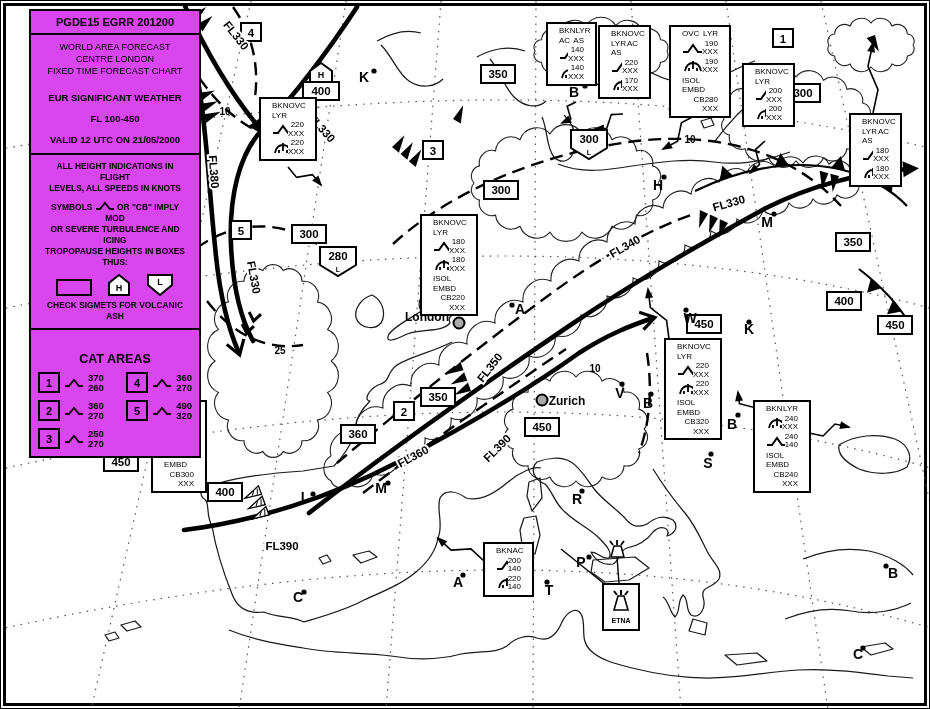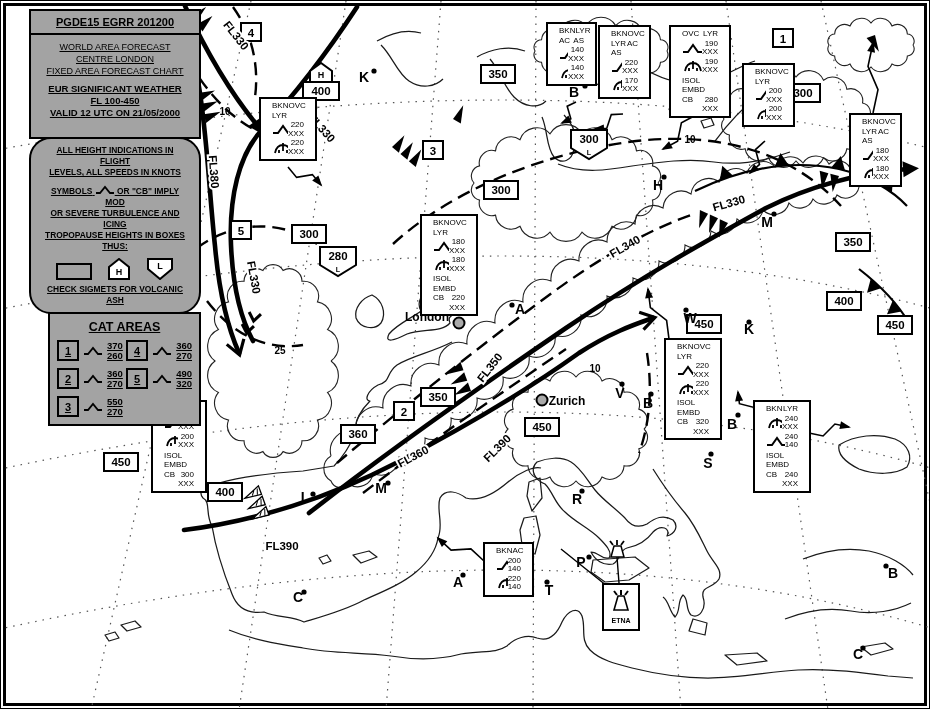--- a/index.html
+++ b/index.html
@@ -4,47 +4,47 @@
 <style>
   html,body{margin:0;padding:0;background:#e8e8e8;}
   #chart{position:relative;width:930px;height:709px;background:#fff;
          font-family:"Liberation Sans",sans-serif;color:#000;overflow:hidden;
          border:1px solid #000;box-sizing:border-box;margin:0 auto;}
   .frame2{position:absolute;left:2px;top:2px;right:2px;bottom:2px;border:3px solid #000;pointer-events:none;}
   #map{position:absolute;left:0;top:0;width:930px;height:709px;}
 
   
   #legend{position:absolute;left:28px;top:8px;width:172px;z-index:5;}
-  .lgbox{border:2px solid #000;background:#a3a3a3;margin-top:-2px;text-align:center;box-sizing:border-box;text-decoration:underline;}
+  .lgbox{border:2px solid #000;background:#d946ef;margin-top:-2px;text-align:center;box-sizing:border-box;}
   .lgbox:first-child{margin-top:0;}
   .lgA{font-weight:bold;font-size:11px;padding:5px 2px;}
-  .lgB{font-size:9px;padding:6px 2px 18px;line-height:12px;}
-  .lgB .b{font-weight:bold;font-size:9.5px;}
+  .lgB{font-size:9px;padding:6px 2px 7px;line-height:12px;}
+  .lgB .b{font-weight:bold;font-size:9.5px;margin-top:9px;}
   .lgB .gap{height:6px;}
-  .lgC{font-size:8.4px;font-weight:bold;padding:6px 10px;line-height:11px;border-radius:22px;}
+  .lgC{font-size:8.4px;font-weight:bold;padding:6px 10px;line-height:11px;}
   .lgC .gap{height:7px;}
   .shapes{display:flex;justify-content:center;align-items:flex-end;gap:14px;margin:6px 0 4px;}
   .shp-rect{width:32px;height:13px;border:2px solid #000;}
-  .lgD{padding:4px 4px 7px;margin-left:19px;}
+  .lgD{padding:20px 4px 7px;}
   .lgD .ttl{font-weight:bold;font-size:12.5px;margin:2px 0 6px;}
   .catgrid{display:flex;justify-content:space-between;padding:0 3px;}
   .catcol{display:flex;flex-direction:column;gap:7px;}
   .catitem{display:flex;align-items:center;gap:4px;}
   .catnum{width:18px;height:17px;border:2px solid #000;font-weight:bold;font-size:11px;
           display:flex;align-items:center;justify-content:center;}
   .catvals{font-weight:bold;font-size:9.5px;line-height:10px;text-align:center;}
 
   
   .wxbox{position:absolute;border:2px solid #000;background:#fff;padding:2px 11px;
          font-weight:normal;font-size:8px;line-height:9.5px;z-index:4;box-sizing:border-box;}
   .wxcloud{display:flex;justify-content:space-between;}
   .wxrow{display:flex;align-items:center;justify-content:space-between;margin:1px 0;}
   .wxnums{text-align:right;line-height:8.5px;}
   .wxcb{margin-top:1px;}
-  .wxcbr{display:flex;justify-content:space-between;}
+  .wxcbr{display:flex;justify-content:flex-end;}
   .wxcbx{text-align:right;}
 
   
   #etna{position:absolute;left:601px;top:582px;width:38px;height:48px;border:2px solid #000;
         background:#fff;text-align:center;z-index:4;box-sizing:border-box;padding-top:3px;}
   #etna .lbl{font-weight:bold;font-size:7px;display:block;margin-top:1px;}
 
   svg text{font-family:"Liberation Sans",sans-serif;}
 </style>
 </head>
@@ -370,21 +370,21 @@
       </g>
     </svg>
 
   <div id="legend">
     <div class="lgbox lgA">
       <span>PGDE15 EGRR 201200</span>
     </div>
     <div class="lgbox lgB">
       <div>WORLD AREA FORECAST</div>
       <div>CENTRE LONDON</div>
-      <div>FIXED AREA FORECAST CHART</div>
+      <div>FIXED TIME FORECAST CHART</div>
       <div class="gap"></div>
       <div class="b">EUR SIGNIFICANT WEATHER</div>
       <div class="b">FL 100-450</div>
       <div class="b">VALID 12 UTC  ON 21/05/2000</div>
     </div>
     <div class="lgbox lgC">
       <div>ALL HEIGHT INDICATIONS IN FLIGHT</div>
       <div>LEVELS, ALL SPEEDS IN KNOTS</div>
       <div class="gap"></div>
       <div>
@@ -427,21 +427,21 @@
                 <path d="M1,8 H5 L10,2 L15,8 H19" fill="none" stroke="#000" stroke-width="1.8"></path>
               </svg>
  <span class="catvals"><span>360</span><br>
  <span>270</span></span>
             </div>
             <div class="catitem">
               <span class="catnum">3</span>
  <svg width="20" height="10">
                 <path d="M1,8 H5 L10,2 L15,8 H19" fill="none" stroke="#000" stroke-width="1.8"></path>
               </svg>
- <span class="catvals"><span>550</span><br>
+ <span class="catvals"><span>250</span><br>
  <span>270</span></span>
             </div>
           </div>
         <div class="catcol" id="catcol2">
             <div class="catitem">
               <span class="catnum">4</span>
  <svg width="20" height="10">
                 <path d="M1,8 H5 L10,2 L15,8 H19" fill="none" stroke="#000" stroke-width="1.8"></path>
               </svg>
  <span class="catvals"><span>360</span><br>

